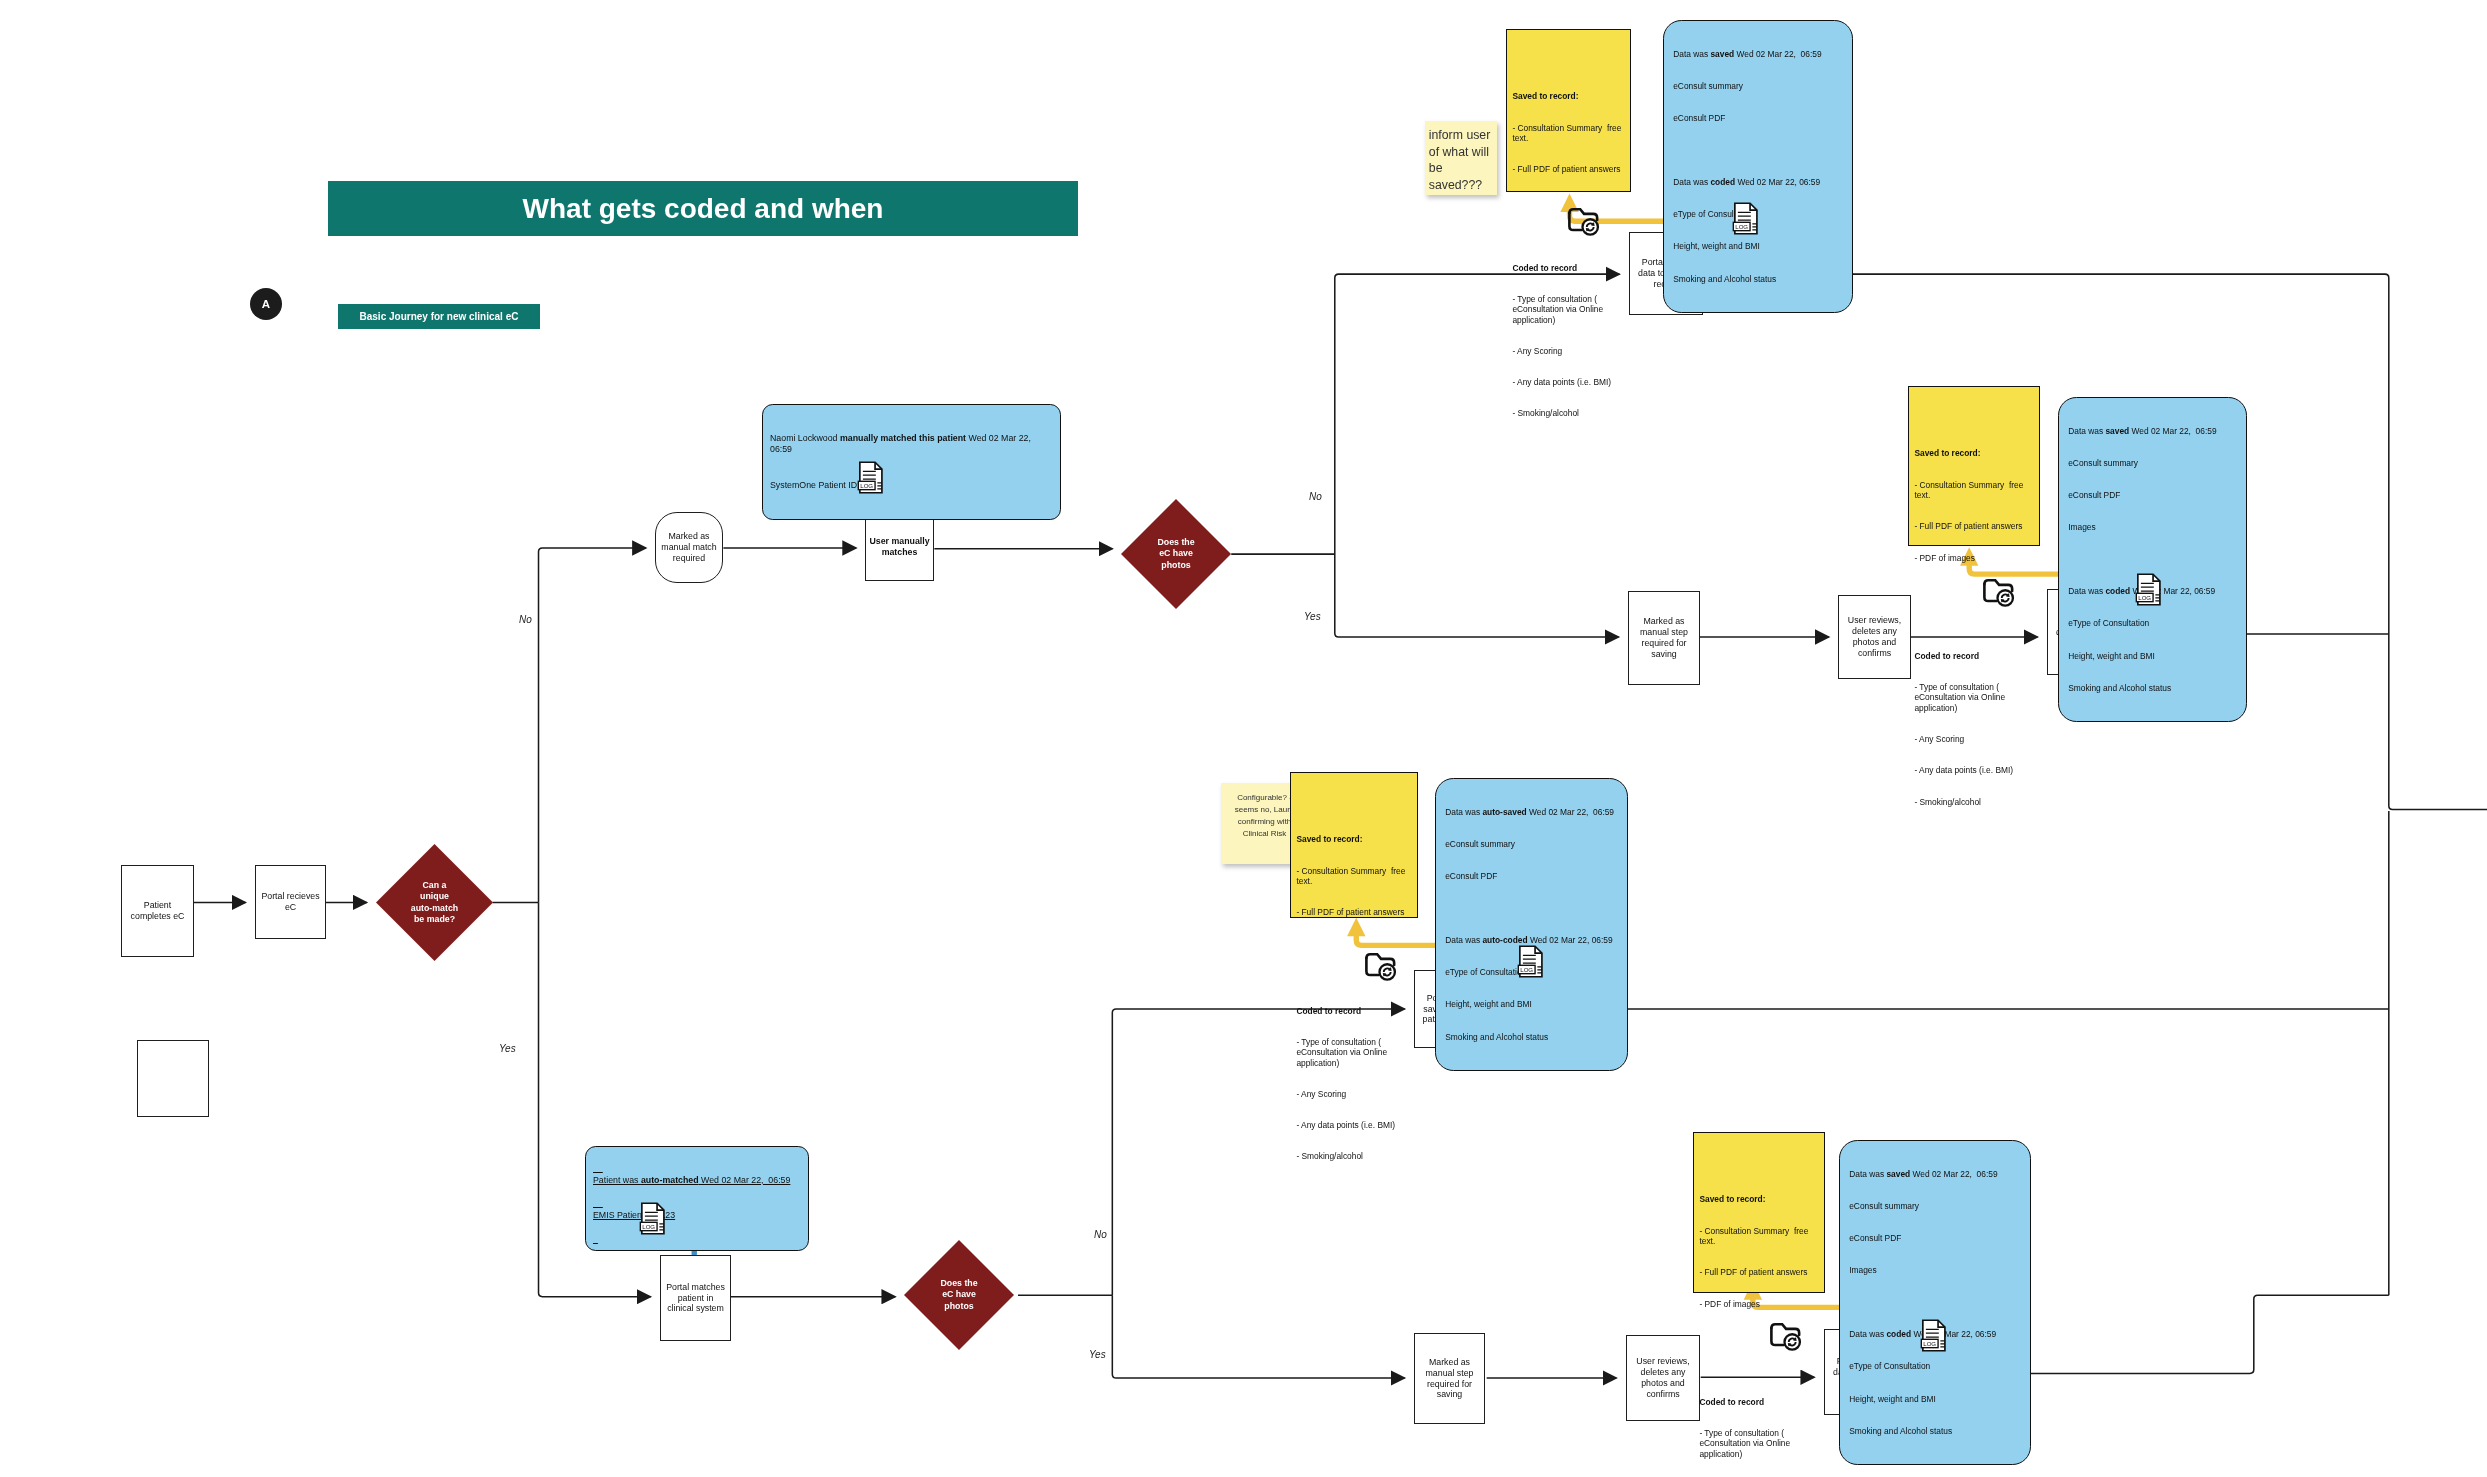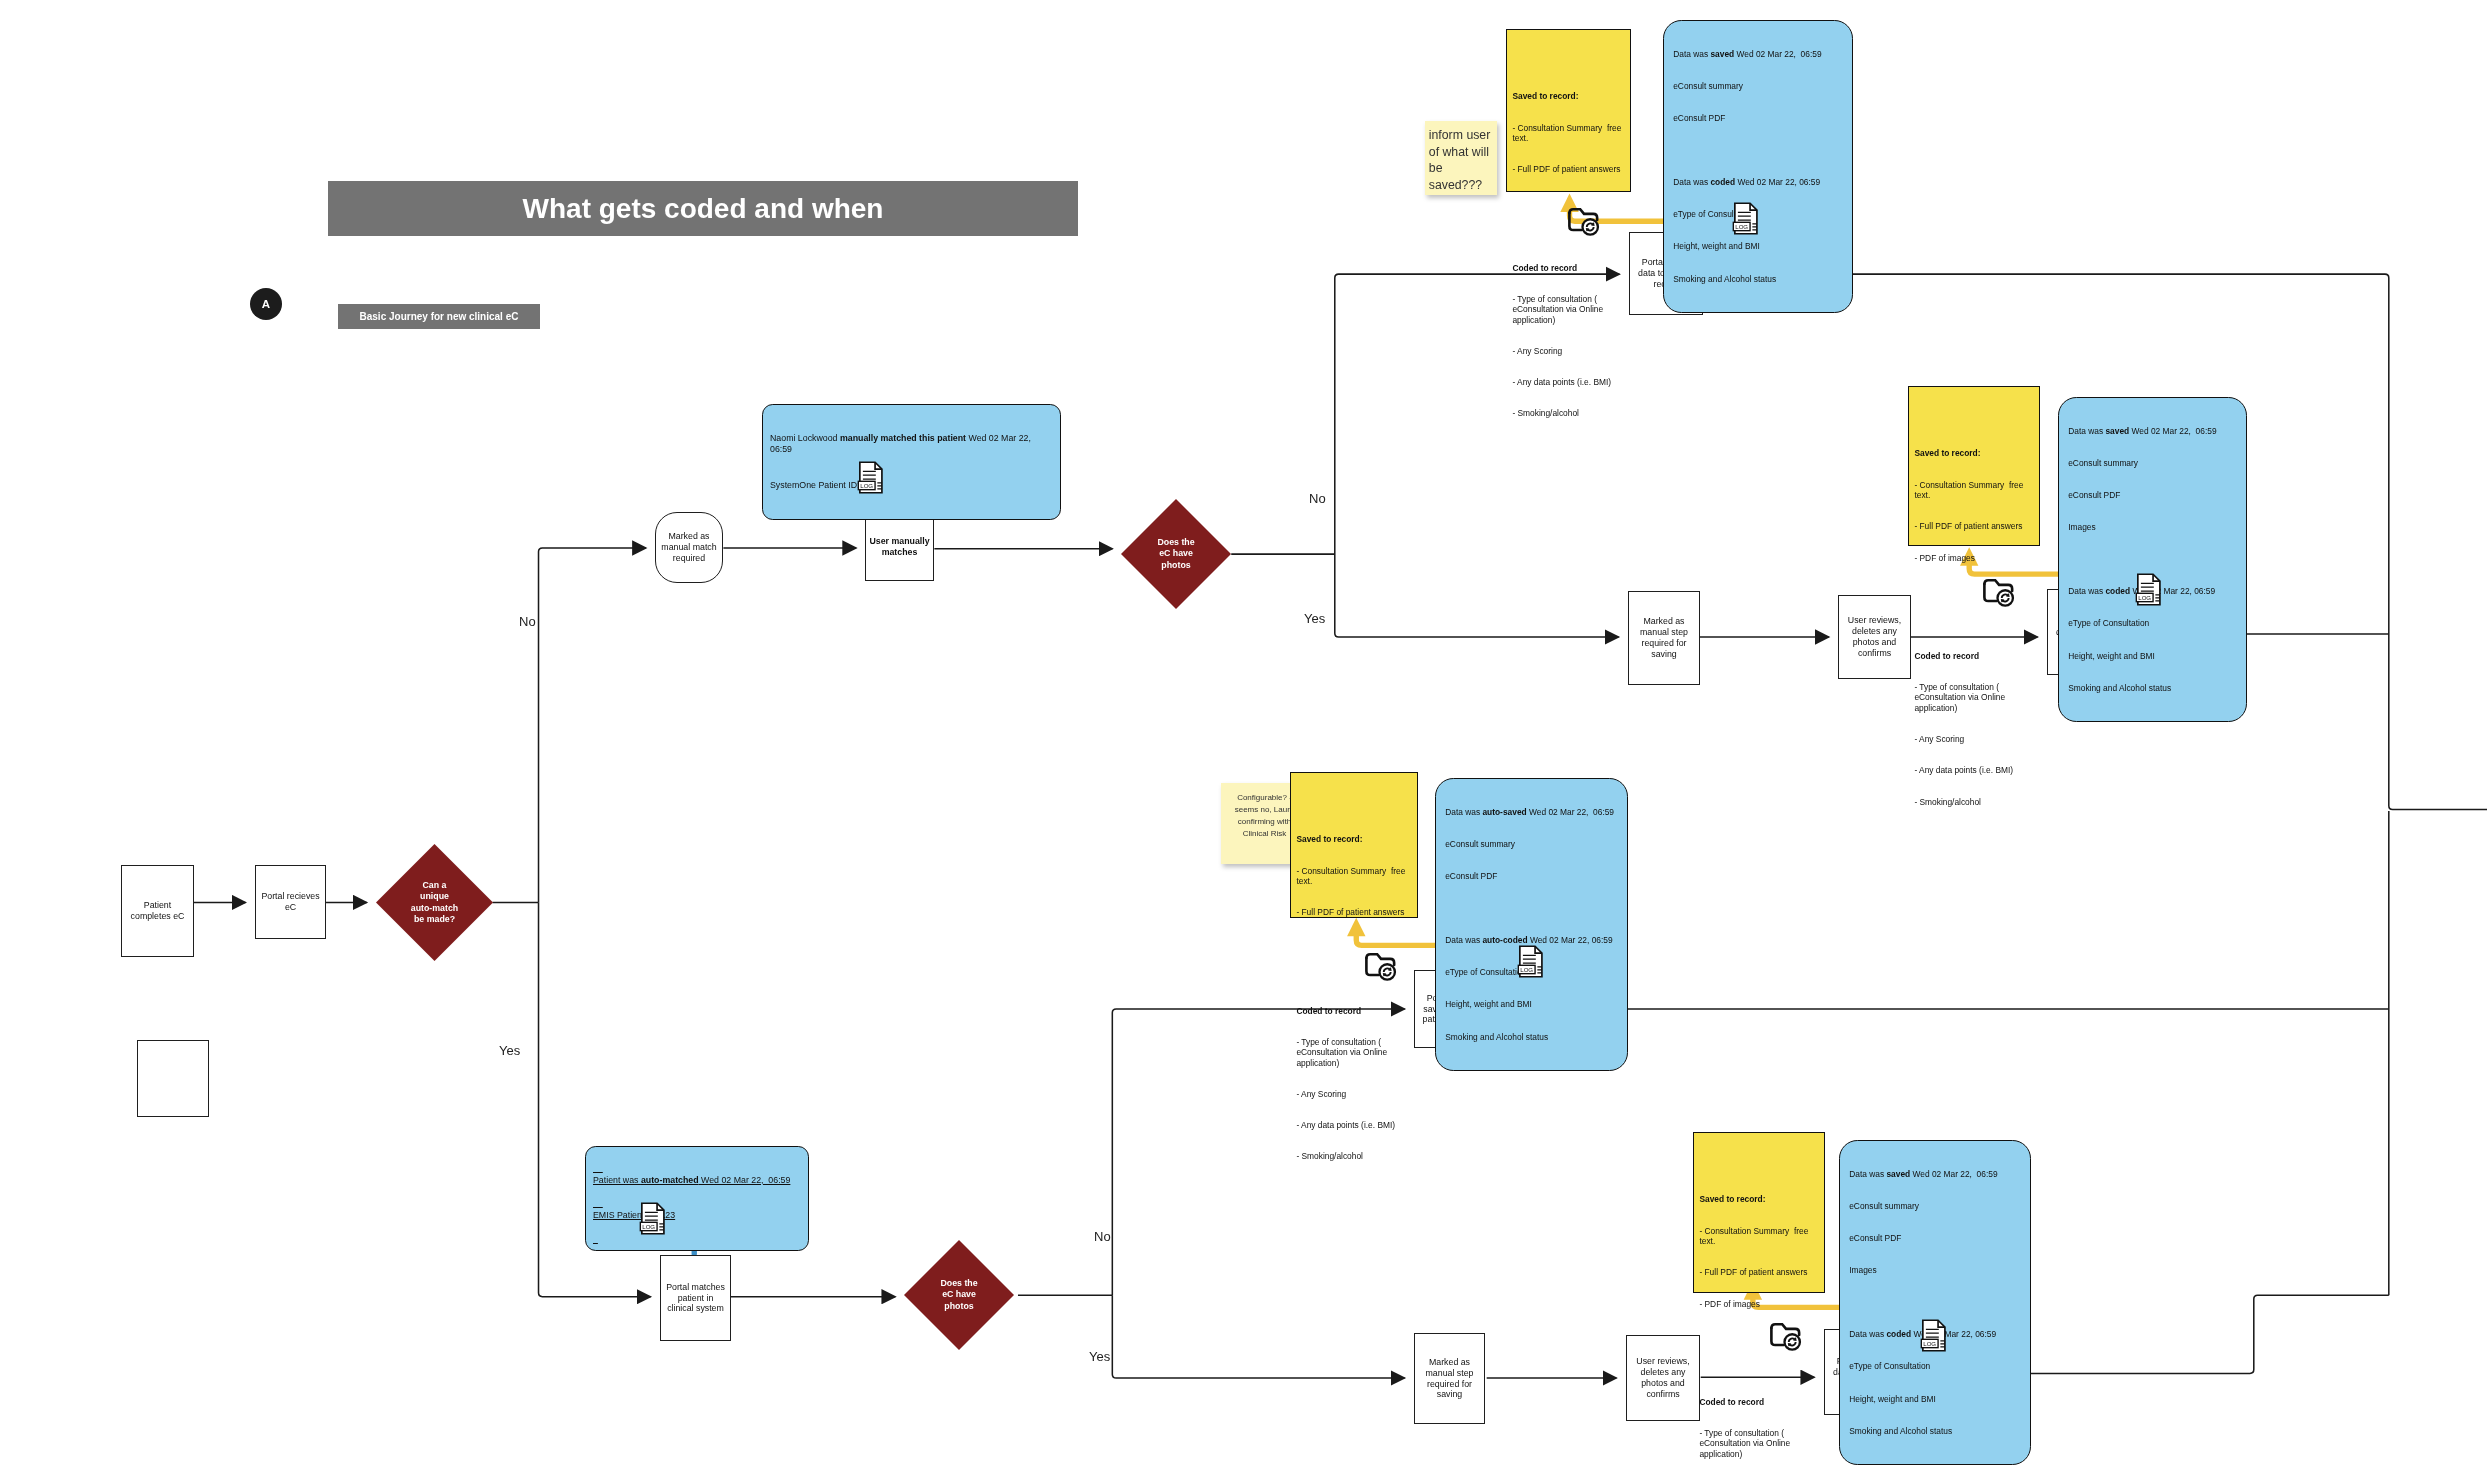--- a/index.html
+++ b/index.html
@@ -15,22 +15,22 @@
   .ynote{position:absolute;z-index:3;background:#f6e14b;border:1.5px solid #111;font-size:8.4px;
        line-height:1.24;padding:4.6px 5.4px;box-sizing:border-box;white-space:pre-wrap;}
   .ynote .hd{font-weight:bold;margin-top:36px;}
   .sp{height:10px;}
   .bnote{position:absolute;z-index:3;background:#93d1ef;border:1.9px solid #111;border-radius:18.4px;
        font-size:8.4px;line-height:1.28;padding:6.1px 9.2px;box-sizing:border-box;white-space:pre-wrap;}
   .mnote{position:absolute;z-index:3;background:#93d1ef;border:1.9px solid #111;border-radius:10.7px;
        font-size:8.8px;line-height:1.35;padding:3.8px 7px;box-sizing:border-box;white-space:pre-wrap;}
   .sticky{position:absolute;z-index:2;background:#fcf5bd;box-shadow:2.3px 3.1px 4.6px rgba(0,0,0,.25);
        box-sizing:border-box;}
-  .lbl{position:absolute;z-index:2;font-size:13px;color:#222;}
-  .banner{position:absolute;z-index:2;background:#737373;color:#fff;display:flex;align-items:center;
+  .lbl{position:absolute;z-index:2;font-size:10px;color:#222;font-style:italic;}
+  .banner{position:absolute;z-index:2;background:#0f766e;color:#fff;display:flex;align-items:center;
        justify-content:center;font-weight:bold;}
   .circleA{position:absolute;z-index:2;background:#1c1c1c;color:#fff;border-radius:50%;display:flex;
        align-items:center;justify-content:center;font-weight:bold;font-size:11.5px;}
   .icon{position:absolute;z-index:3;}
 </style>
 </head>
 <body>
 
 <div id="canvas">
 

